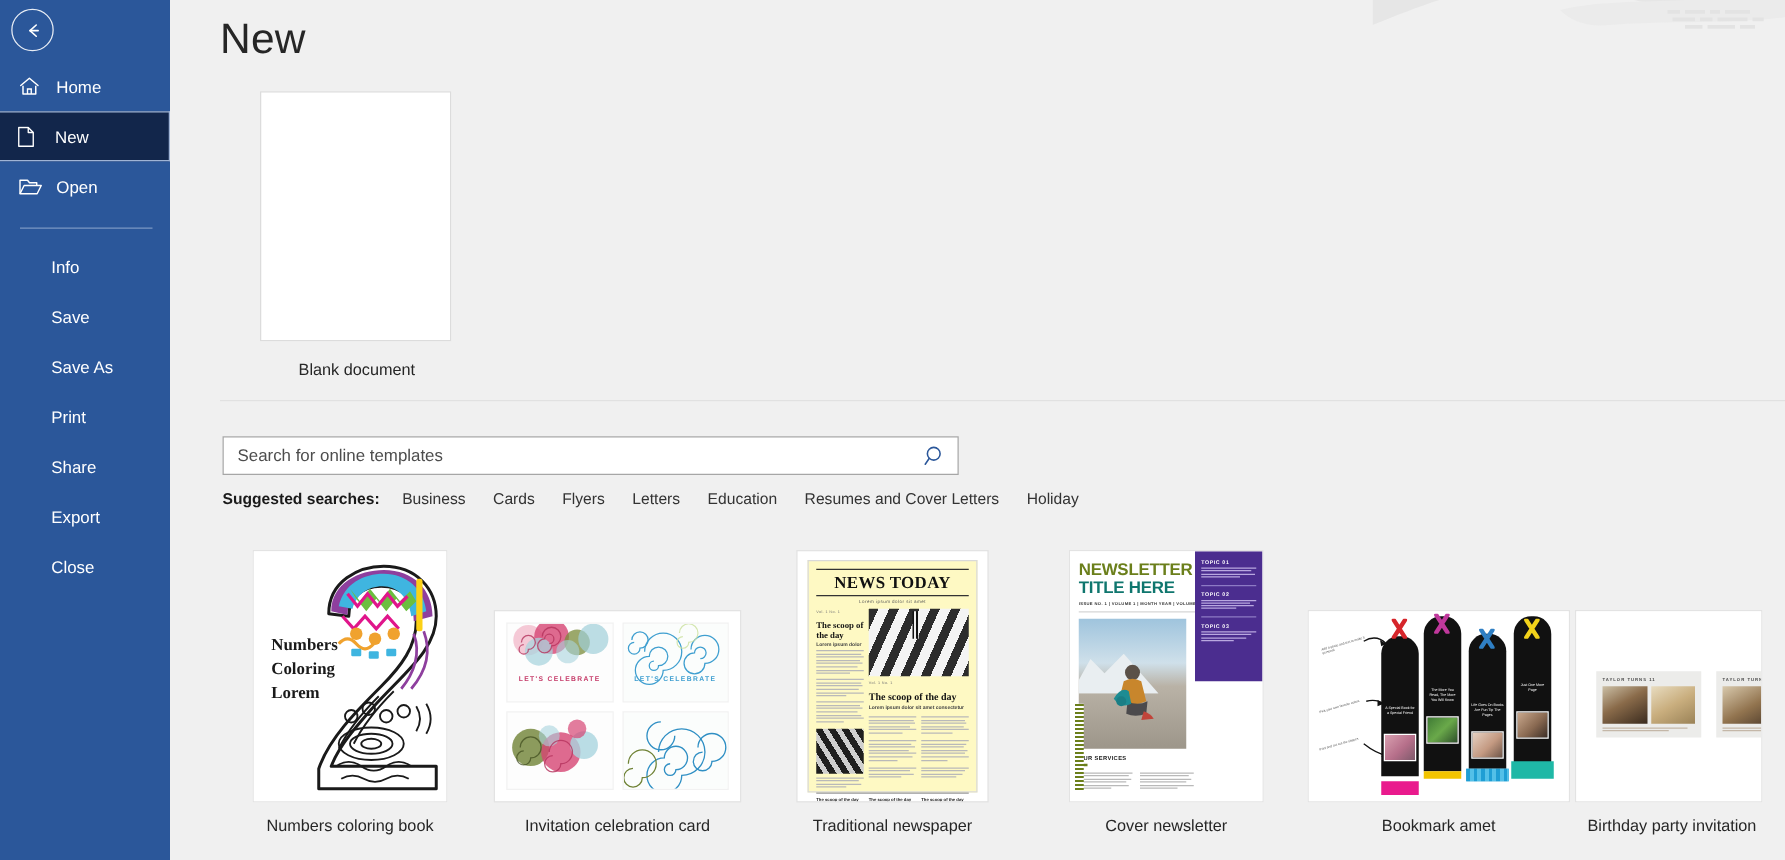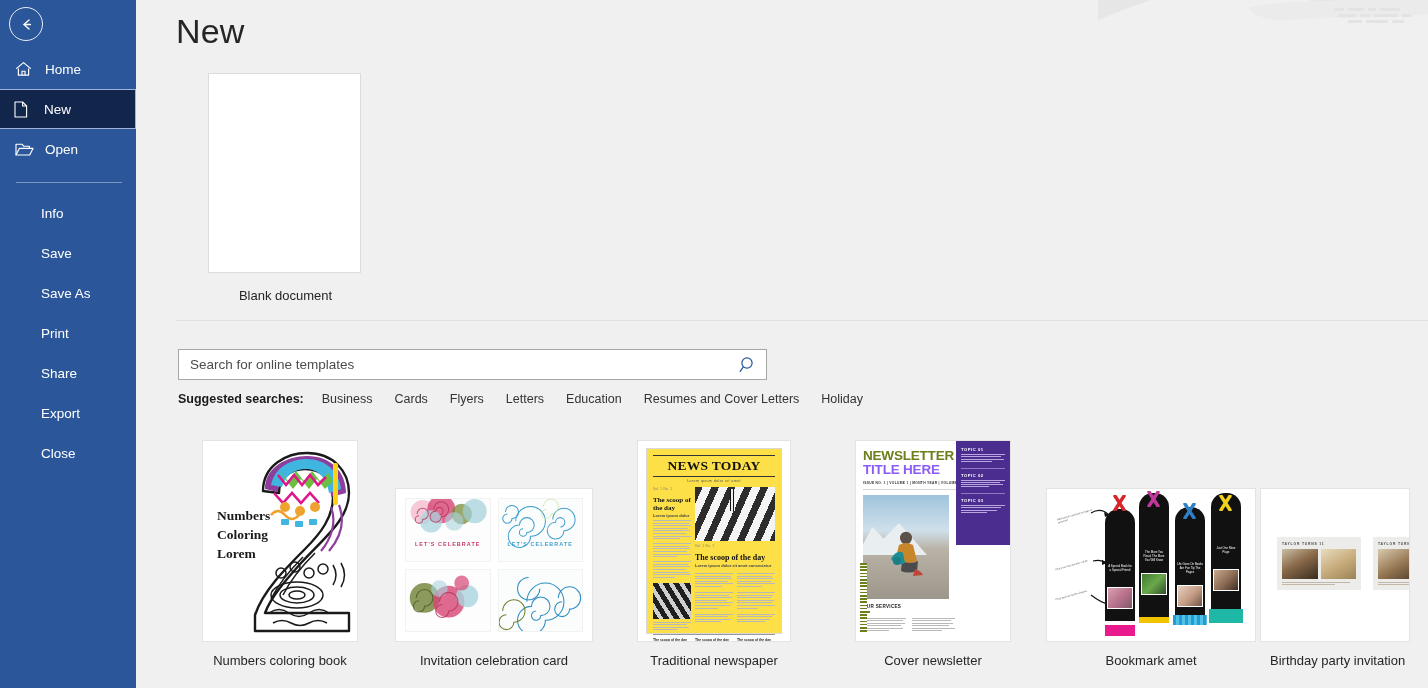--- a/index.html
+++ b/index.html
@@ -128,21 +128,21 @@
     gap: 7px; width: 100%; height: 100%;
   }
   .inv-cell { position: relative; overflow: hidden; background: #fdfdfd; }
   .inv-txt {
     position: absolute; bottom: 14px; left: 0; right: 0; text-align: center;
     font-size: 5.4px; letter-spacing: 1.1px; font-weight: bold;
   }
 
   
   .np { width: 152px; height: 200px; background: #fff; padding: 7px 8px; }
-  .np-inner { border: 0.7px solid #d9d9d9; height: 100%; padding: 6px 6px; background:#fde047;}
+  .np-inner { border: 0.7px solid #d9d9d9; height: 100%; padding: 6px 6px; background:#fef9c3;}
   .np-head {
     text-align: center; font-family: "Liberation Serif", serif;
     font-weight: bold; font-size: 13.5px; letter-spacing: .3px;
     border-top: 1px solid #333; border-bottom: 1px solid #333;
     padding: 2px 0; color: #111;
   }
   .np-sub {
     text-align: center; font-size: 3.6px; color: #555; margin-top: 2px;
     letter-spacing: .4px;
   }
@@ -174,21 +174,21 @@
   .np-cols2{display:flex;gap:4px;margin-top:3px;}
   .np-foot{display:flex;gap:4px;border-top:1px solid #999;margin-top:4px;padding-top:3px;}
   .np-foot span{font-size:3.4px;font-weight:bold;color:#222;flex:1;}
 
   
   .nl { width: 154px; height: 200px; background: #fff; position: relative; padding:8px 7px; }
   .nl-title {
     font-size: 13.5px; font-weight: bold; color: #6b7f1b;
     line-height: 14px; letter-spacing: -.2px;
   }
-  .nl-title .l2 { color:#8b5cf6; }
+  .nl-title .l2 { color:#0f766e; }
   .nl-bars {
     position:absolute; right:8px; top:9px; width:46px; height:27px;
     background: repeating-linear-gradient(180deg,#6b7f1b 0 2.2px,#fff 2.2px 4.4px);
   }
   .nl-meta{font-size:3.3px;color:#333;margin-top:4px;letter-spacing:.3px;font-weight:bold;}
   .nl-rule{height:1px;background:#d6d6d6;margin:4px 0 5px;}
   .nl-body{display:flex;height:104px;}
   .nl-photo{
     width:86px;height:104px;position:relative;overflow:hidden;
     background:linear-gradient(180deg,#9fc4dd 0%,#cfe0ea 34%,#b9b2a6 52%,#9d968a 100%);

